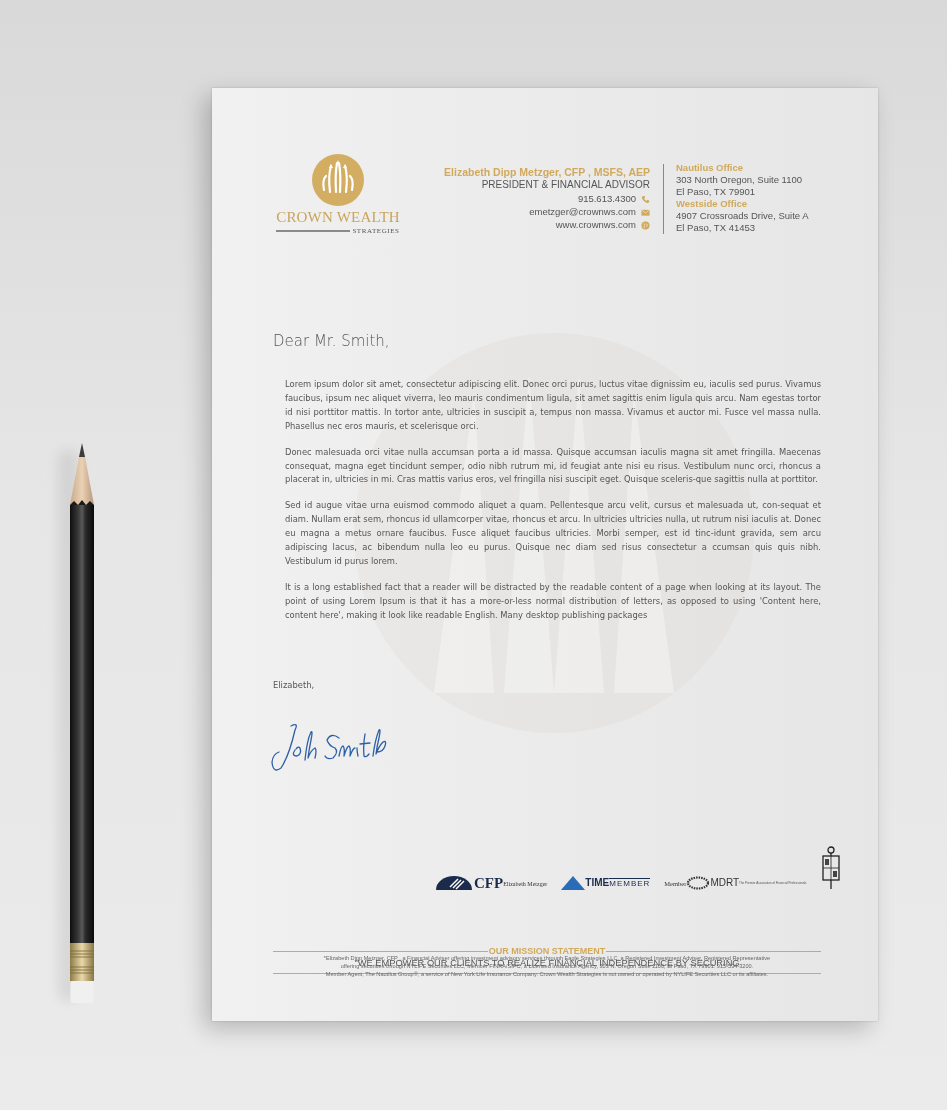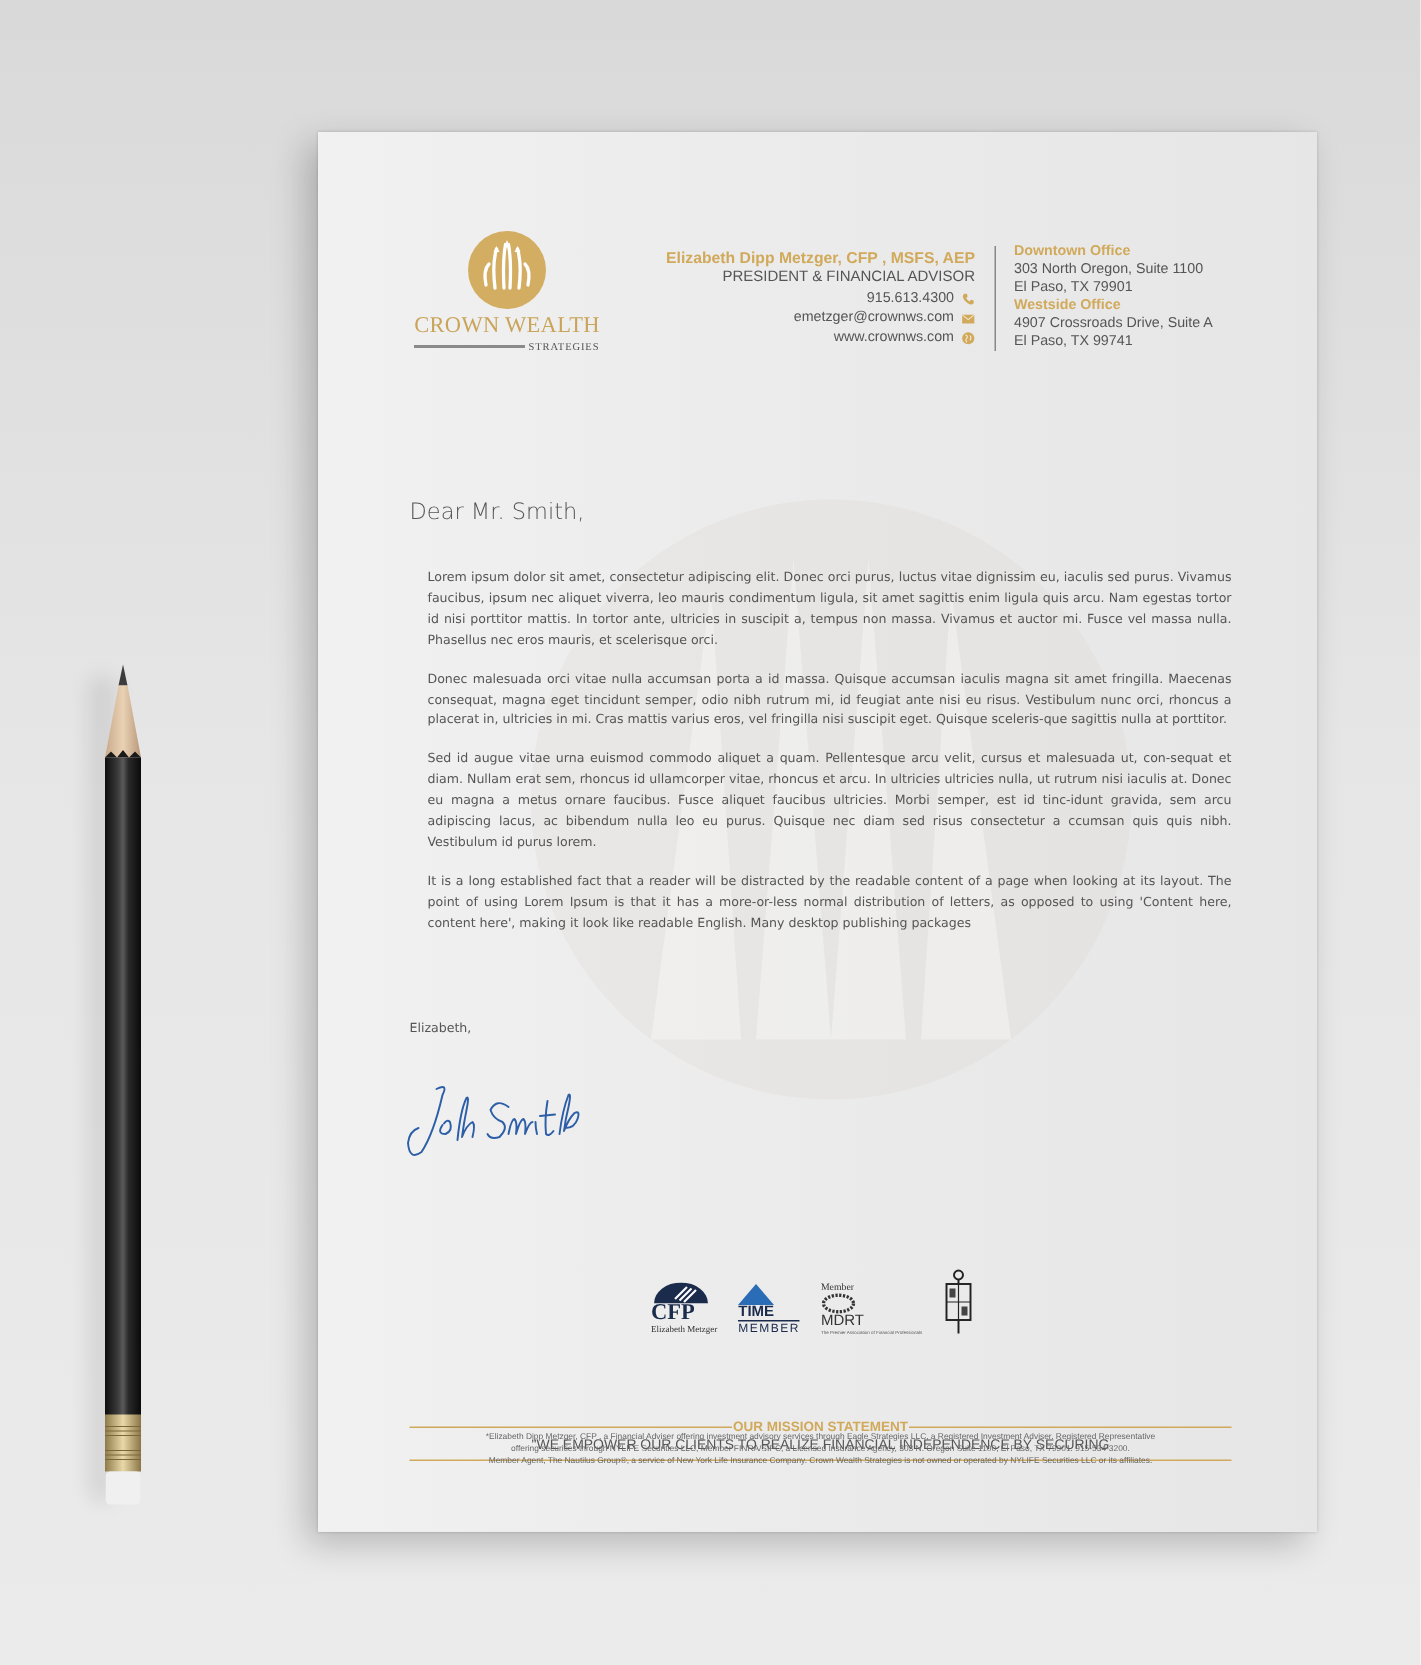--- a/index.html
+++ b/index.html
@@ -48,21 +48,21 @@
 
     
     .salutation { position: absolute; left: 61px; top: 244px; font-size: 15px; color: #555; font-family: "DejaVu Sans", sans-serif; font-weight: 300; }
     .body { position: absolute; left: 61px; top: 290px; width: 548px; font-family: "DejaVu Sans", sans-serif; font-size: 8.4px; line-height: 13.9px; color: #555; text-align: justify; }
     .body p { margin: 0 0 12px 12px; }
     .closing { position: absolute; left: 61px; top: 592px; font-family: "DejaVu Sans", sans-serif; font-size: 8.4px; color: #555; }
     .signature { position: absolute; left: 57px; top: 628px; }
 
     
     .badges { position: absolute; left: 222px; top: 758px; display: flex; align-items: flex-end; gap: 14px; }
-    .badge { display: flex; flex-direction: column; }
+    .badge { display: flex; flex-direction: row; align-items: center; }
     .cfp-text { font-family: "Liberation Serif", serif; font-weight: bold; font-size: 15px; color: #1a2b4c; line-height: 13px; }
     .cfp-name { font-family: "Liberation Serif", serif; font-size: 6px; color: #333; margin-top: 2px; }
     .naifa-text { font-weight: bold; font-size: 10px; color: #1a2b4c; line-height: 10px; }
     .naifa-member { font-size: 8px; color: #1a2b4c; letter-spacing: 1px; border-top: 1px solid #1a2b4c; line-height: 9px; }
     .mdrt-top { font-family: "Liberation Serif", serif; font-size: 6.5px; color: #333; }
     .mdrt-text { font-family: Liberation Sans, sans-serif; font-size: 10px; color: #333; line-height: 10px; }
     .mdrt-small { font-size: 3px; color: #555; }
 
     
     .mission { position: absolute; left: 61px; top: 818px; width: 548px; margin-top: 40px; }
@@ -176,26 +176,26 @@
           <circle cx="5" cy="5" r="4.5" fill="#d1a95a"></circle>
           <path d="M3,2.5 Q5,3.5 4,5 Q2.5,6 4,8" fill="none" stroke="#f3e7cc" stroke-width="0.9"></path>
           <path d="M6.5,3 Q7.5,5 6.2,6.5" fill="none" stroke="#f3e7cc" stroke-width="0.9"></path>
         </svg>
     </div>
   </div>
 
   <div class="divider-v"></div>
 
   <div class="offices">
-    <div class="o-title">Downtown Office</div>
+    <div class="o-title">Nautilus Office</div>
     <div>303 North Oregon, Suite 1100</div>
     <div>El Paso, TX 79901</div>
     <div class="o-title">Westside Office</div>
     <div>4907 Crossroads Drive, Suite A</div>
-    <div>El Paso, TX 99741</div>
+    <div>El Paso, TX 41453</div>
   </div>
 
   <div class="salutation">Dear Mr. Smith,</div>
 
   <div class="body">
     <p>Lorem ipsum dolor sit amet, consectetur adipiscing elit. Donec orci purus, luctus vitae dignissim eu, iaculis sed purus. Vivamus faucibus, ipsum nec aliquet viverra, leo mauris condimentum ligula, sit amet sagittis enim ligula quis arcu. Nam egestas tortor id nisi porttitor mattis. In tortor ante, ultricies in suscipit a, tempus non massa. Vivamus et auctor mi. Fusce vel massa nulla. Phasellus nec eros mauris, et scelerisque orci.</p>
     <p>Donec malesuada orci vitae nulla accumsan porta a id massa. Quisque accumsan iaculis magna sit amet fringilla. Maecenas consequat, magna eget tincidunt semper, odio nibh rutrum mi, id feugiat ante nisi eu risus. Vestibulum nunc orci, rhoncus a placerat in, ultricies in mi. Cras mattis varius eros, vel fringilla nisi suscipit eget. Quisque sceleris-que sagittis nulla at porttitor.</p>
     <p>Sed id augue vitae urna euismod commodo aliquet a quam. Pellentesque arcu velit, cursus et malesuada ut, con-sequat et diam. Nullam erat sem, rhoncus id ullamcorper vitae, rhoncus et arcu. In ultricies ultricies nulla, ut rutrum nisi iaculis at. Donec eu magna a metus ornare faucibus. Fusce aliquet faucibus ultricies. Morbi semper, est id tinc-idunt gravida, sem arcu adipiscing lacus, ac bibendum nulla leo eu purus. Quisque nec diam sed risus consectetur a ccumsan quis quis nibh. Vestibulum id purus lorem.</p>
     <p>It is a long established fact that a reader will be distracted by the readable content of a page when looking at its layout. The point of using Lorem Ipsum is that it has a more-or-less normal distribution of letters, as opposed to using 'Content here, content here', making it look like readable English. Many desktop publishing packages</p>
   </div>

